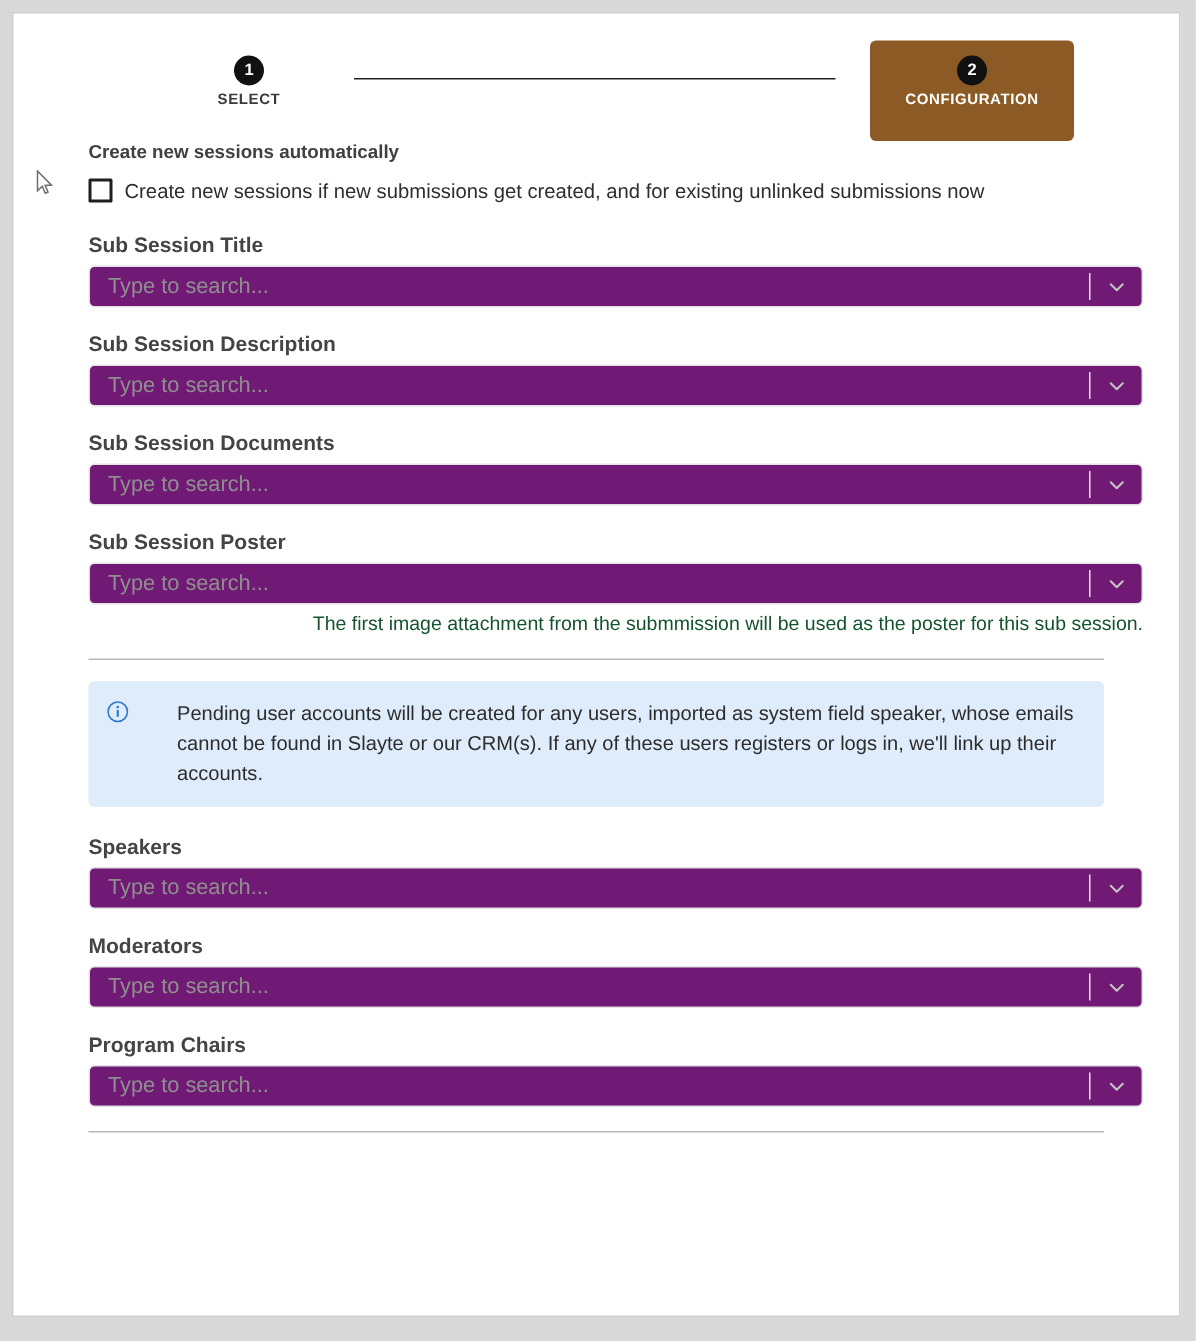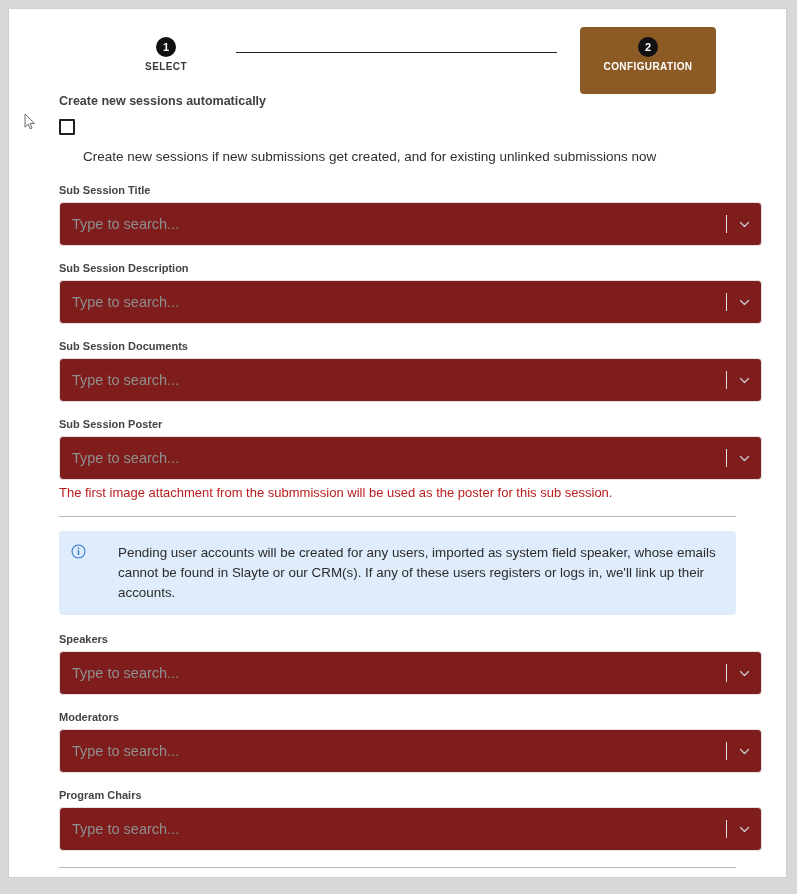--- a/index.html
+++ b/index.html
@@ -108,39 +108,39 @@
     box-sizing: border-box;
     flex: 0 0 auto;
     margin-top: 1px;
     border-radius: 1px;
   }
   .check-text {
     font-size: 13.5px;
     color: #2e2e2e;
     line-height: 1.42;
     margin-left: 8px;
-    margin-top: 29px;
+    margin-top: 0;
     max-width: 690px;
   }
 
   .field {
     margin: 0 0 6px 26px;
   }
   .field-label {
-    font-size: 11px;
+    font-size: 14px;
     font-weight: bold;
     color: #444444;
     margin-bottom: 6px;
   }
   .select-box {
     position: relative;
-    height: 44px;
+    height: 28px;
     border: 1px solid #e2e2e2;
     border-radius: 4px;
-    background: #7f1d1d;
+    background: #701a75;
     box-sizing: border-box;
     display: flex;
     align-items: center;
   }
   .select-placeholder {
     font-size: 14.5px;
     color: #8f8f8f;
     padding-left: 12px;
     flex: 1 1 auto;
     white-space: nowrap;
@@ -156,22 +156,23 @@
     width: 34px;
     flex: 0 0 auto;
     display: flex;
     align-items: center;
     justify-content: center;
   }
   .select-arrow svg { display: block; }
 
   .field-hint {
     font-size: 13px;
-    color: #b91c1c;
+    color: #14532d;
     margin: 5px 0 0 0;
+    text-align: right;
   }
 
   .divider {
     height: 0;
     border-top: 1px solid #b9b9b9;
     margin: 16px 26px 14px 26px;
   }
 
   .info-box {
     margin: 0 26px 18px 26px;

